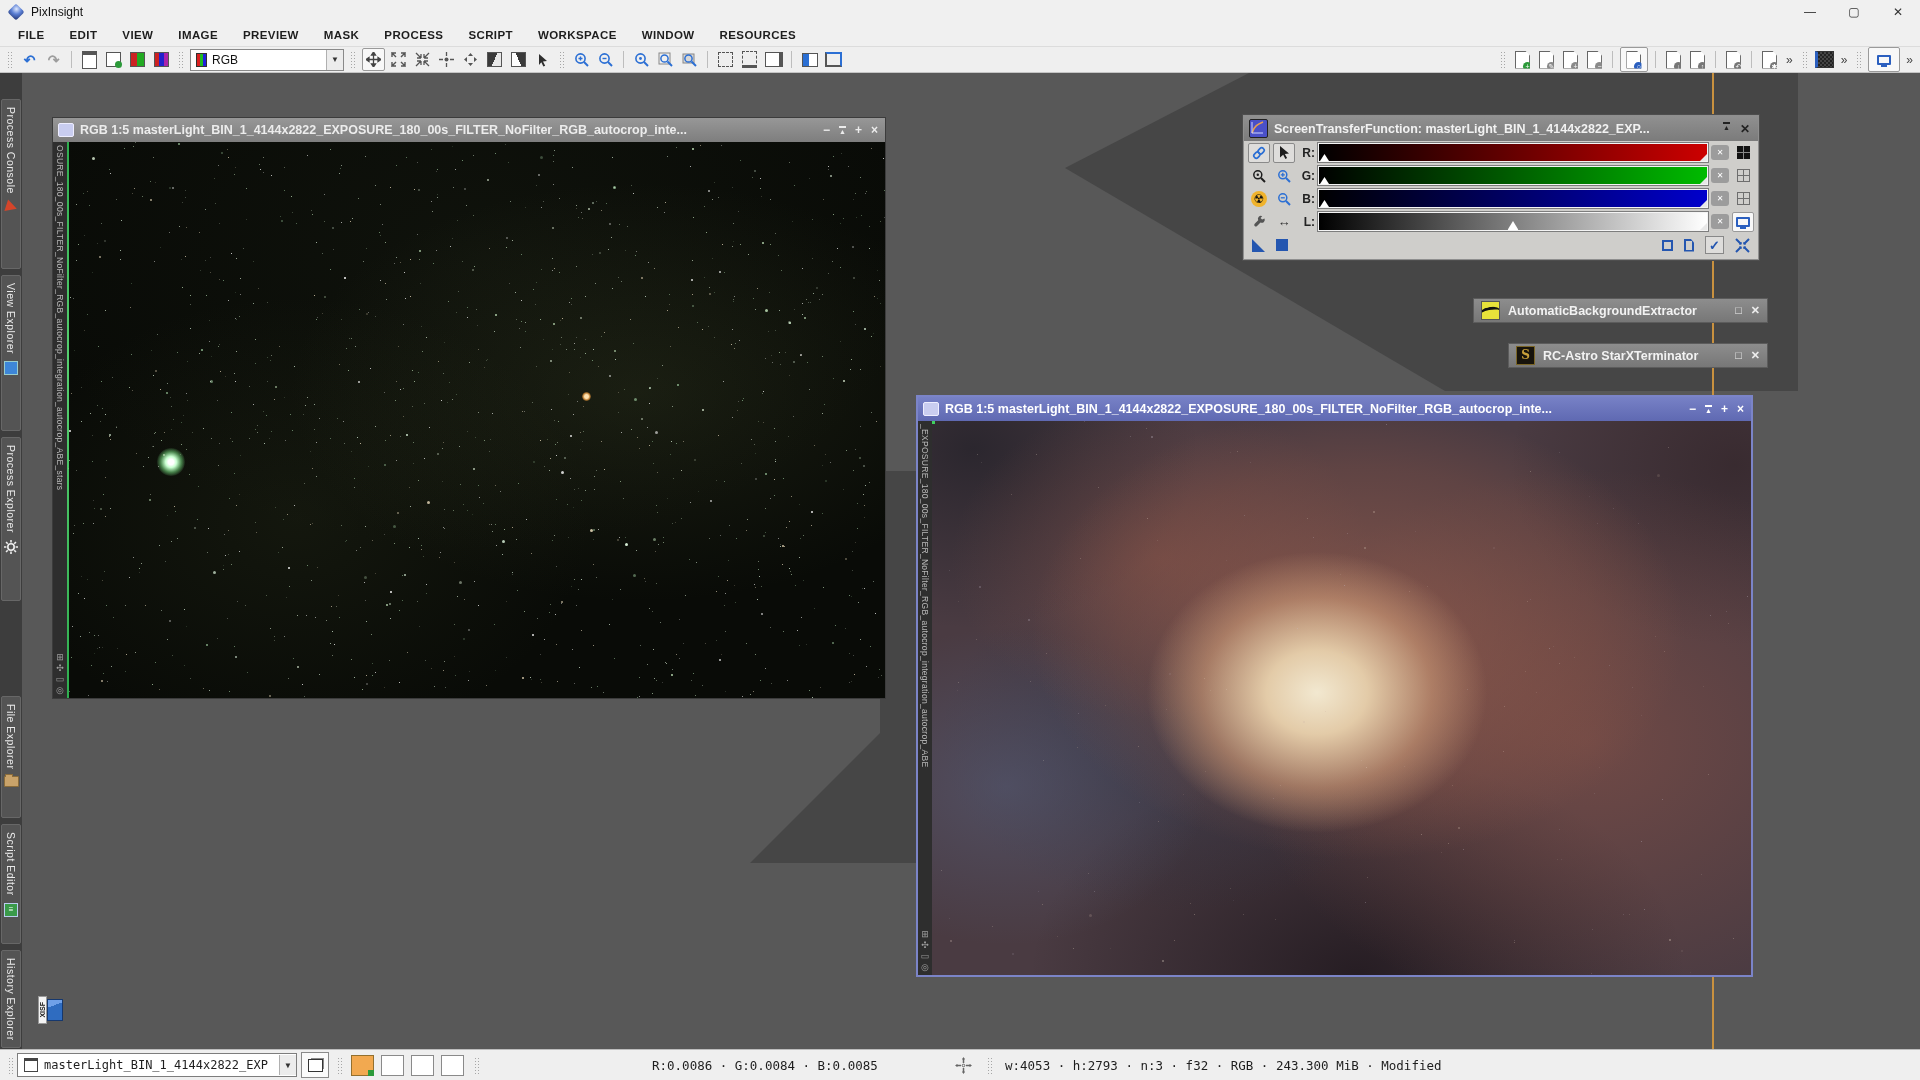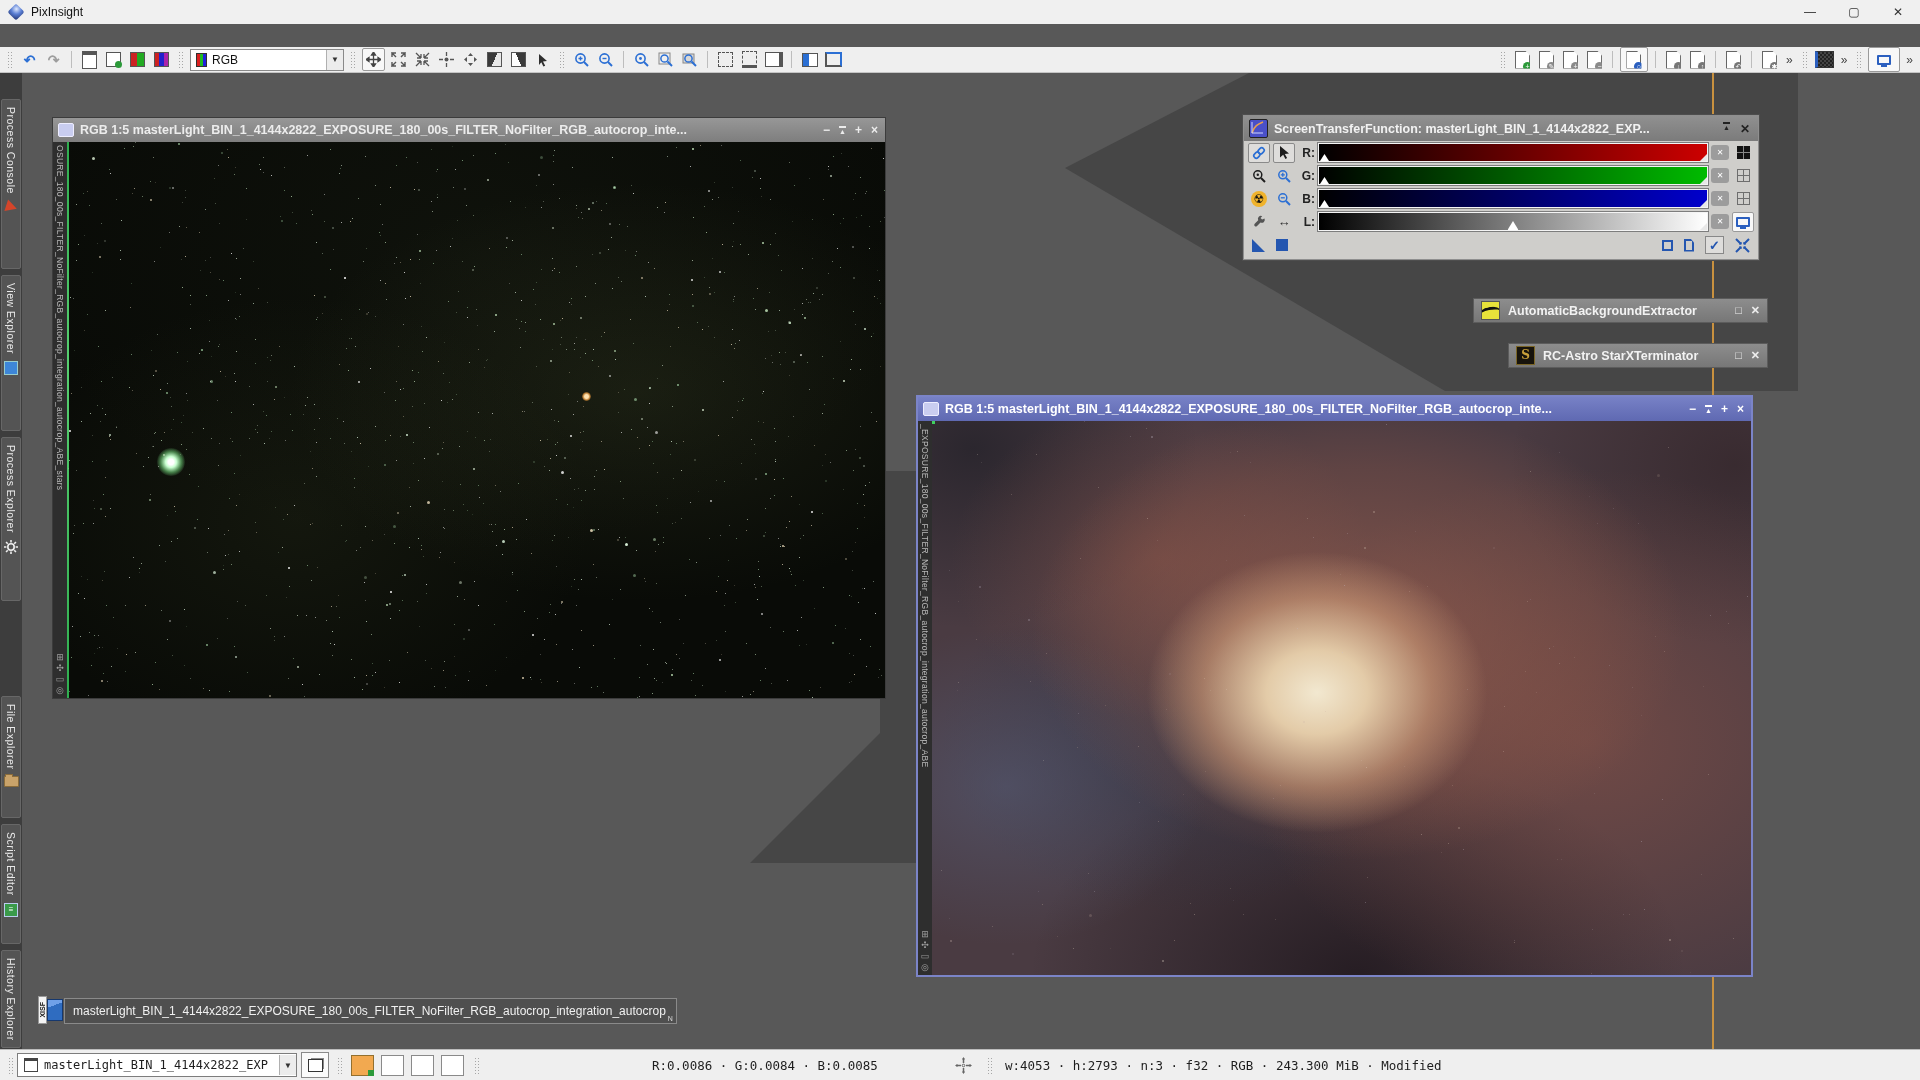--- a/index.html
+++ b/index.html
@@ -157,20 +157,33 @@
   <div class="titlebar">
     <div class="logo"></div>
     <div class="app-title">PixInsight</div>
     <div class="win-controls">
       <div class="win-ctl">—</div>
       <div class="win-ctl">▢</div>
       <div class="win-ctl">✕</div>
     </div>
   </div>
 
+  <div class="menubar">
+    <span class="menu-item">FILE</span>
+    <span class="menu-item">EDIT</span>
+    <span class="menu-item">VIEW</span>
+    <span class="menu-item">IMAGE</span>
+    <span class="menu-item">PREVIEW</span>
+    <span class="menu-item">MASK</span>
+    <span class="menu-item">PROCESS</span>
+    <span class="menu-item">SCRIPT</span>
+    <span class="menu-item">WORKSPACE</span>
+    <span class="menu-item">WINDOW</span>
+    <span class="menu-item">RESOURCES</span>
+  </div>
 
   <div class="toolbar">
     <div class="grip"></div>
     <div class="ticon" style="color:#2b6fd4;font-weight:700;">↶</div>
     <div class="ticon" style="color:#9d9d9d;font-weight:700;">↷</div>
     <div class="tsep"></div>
     <div class="ticon">
         <div class="sq13" style="border-top:4px solid #555;background:#fff;"></div>
       </div>
     <div class="ticon">
@@ -1918,24 +1931,20 @@
       </div>
     </div>
 
     <div class="mintab">
       <div class="xisf">
         <div class="strip-w">
             <span>XISF</span>
           </div>
         <div class="cube"></div>
       </div>
-      <div class="minbar">
-        <span>masterLight_BIN_1_4144x2822_EXPOSURE_180_00s_FILTER_NoFilter_RGB_autocrop_integration_autocrop</span>
-        <span class="corner-n">N</span>
-      </div>
     </div>
   </div>
 
   <div class="statusbar">
     <div class="grip" style="margin-left:8px;"></div>
     <div class="sb-combobox">
       <div class="sb-winglyph"></div>
       <div class="sb-combo-text">masterLight_BIN_1_4144x2822_EXP</div>
       <div class="combo-arrow" style="height:20px;">▼</div>
     </div>

